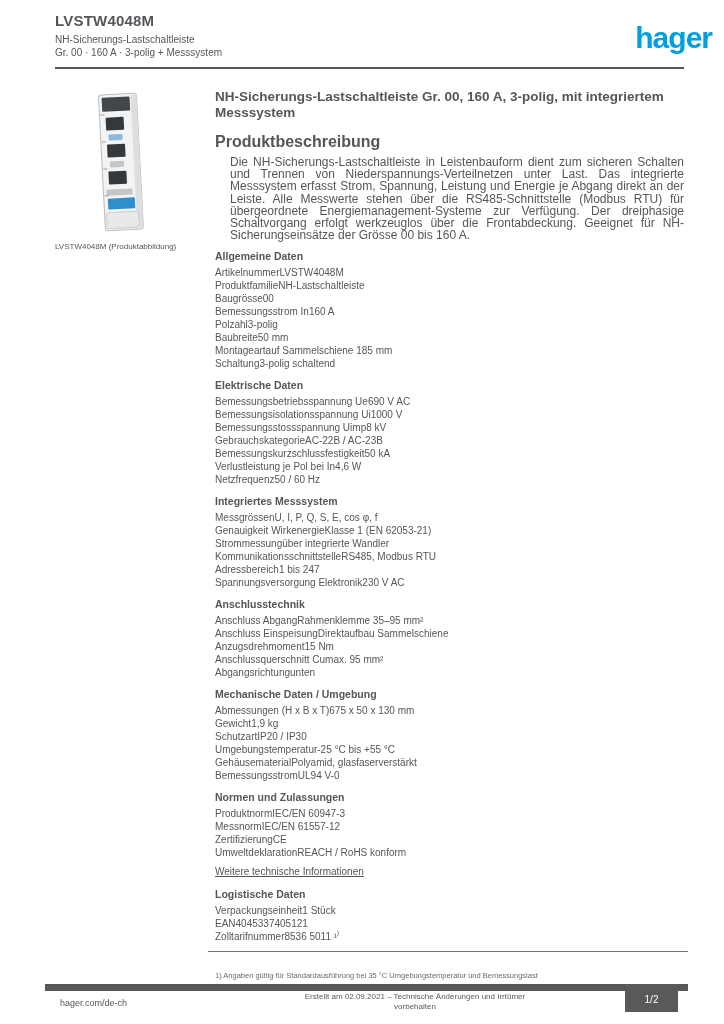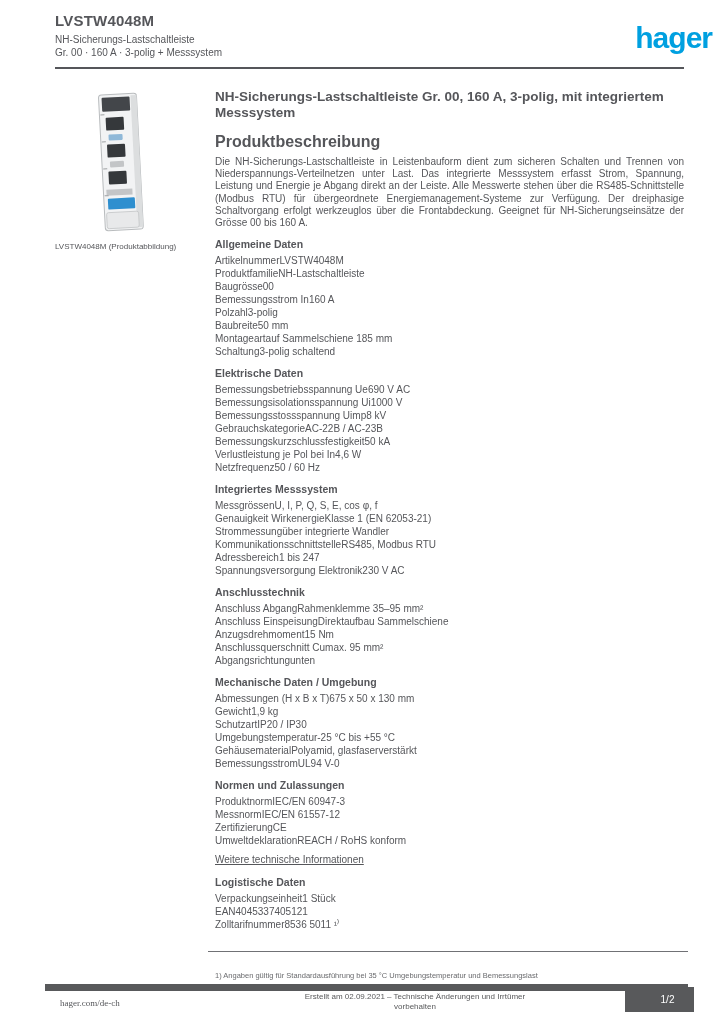--- a/index.html
+++ b/index.html
@@ -19,42 +19,42 @@
     font-family:"Liberation Sans", sans-serif;line-height:36px;text-align:right;
   }
   .hdr-rule{position:absolute;left:55px;top:67px;width:629px;height:2px;background:#55565a;}
   
   .fig{position:absolute;left:55px;top:90px;width:138px;height:148px;margin:0;}
   .fig-cap{position:absolute;left:55px;top:242px;width:150px;font-size:8px;line-height:10px;color:#55565a;}
   
   .content{position:absolute;left:215px;top:89px;width:469px;}
   .title{font-size:13.5px;font-weight:bold;line-height:16px;margin:0 0 14px 0;}
   .intro-h{font-size:16px;font-weight:bold;line-height:13px;margin:0 0 8px 0;}
-  .desc{font-size:10px;line-height:12.2px;text-align:justify;margin:0 0 6px 0;}
+  .desc{font-size:12px;line-height:12.2px;text-align:justify;margin:0 0 6px 15px;}
   .sec-h{font-size:10.5px;font-weight:bold;line-height:13px;margin:9px 0 3px 0;}
   .row{display:flex;justify-content:flex-start;font-size:10px;line-height:13px;}
   .row .lbl{white-space:nowrap;}
   .row .val{white-space:nowrap;text-align:right;}
   .more-link{
     display:inline-block;margin-top:6px;font-size:10px;line-height:13px;
     color:#55565a;text-decoration:underline;cursor:pointer;
   }
   
   .bottom-rule{position:absolute;left:208px;top:951px;width:480px;height:1px;background:#707175;}
   .footnote{position:absolute;left:215px;top:971px;width:469px;font-size:7.5px;line-height:9px;color:#6a6b6e;}
   
   .f-bar{position:absolute;left:45px;top:984px;width:643px;height:7px;background:#58595b;}
   .f-web{
     position:absolute;left:55px;top:993px;width:112px;height:20px;background:#ffffff;
-    font-size:9px;line-height:20px;padding-left:5px;color:#55565a;text-decoration:none;font-family:Liberation Serif, serif;
+    font-size:9px;line-height:20px;padding-left:5px;color:#55565a;text-decoration:none;
   }
   .f-center{position:absolute;left:285px;top:992px;width:260px;font-size:8px;line-height:10px;text-align:center;color:#58595b;}
   .f-page{
     position:absolute;left:625px;top:987px;width:53px;height:25px;background:#58595b;
-    color:#ffffff;font-size:10px;display:flex;align-items:center;justify-content:center;padding-left:16px;
+    color:#ffffff;font-size:10px;display:flex;align-items:center;justify-content:center;
   }
 </style>
 </head>
 <body>
 
 <div class="page">
 
   <div class="hdr">
     <div class="ref">LVSTW4048M</div>
     <div class="l1">NH-Sicherungs-Lastschaltleiste</div>

